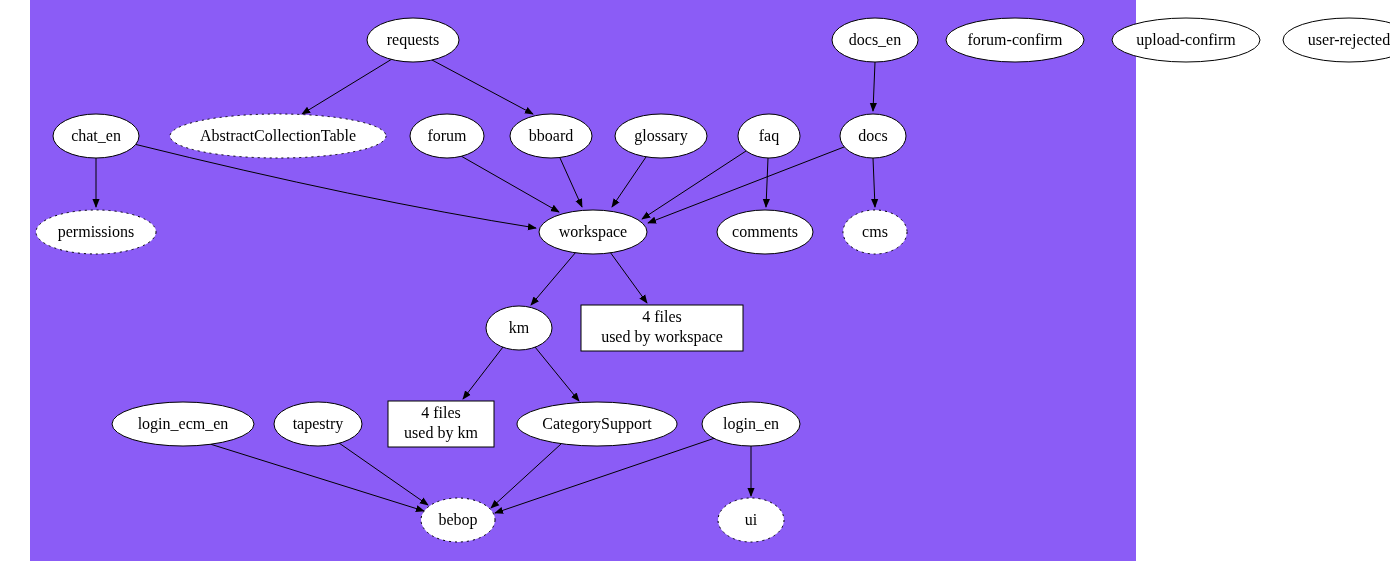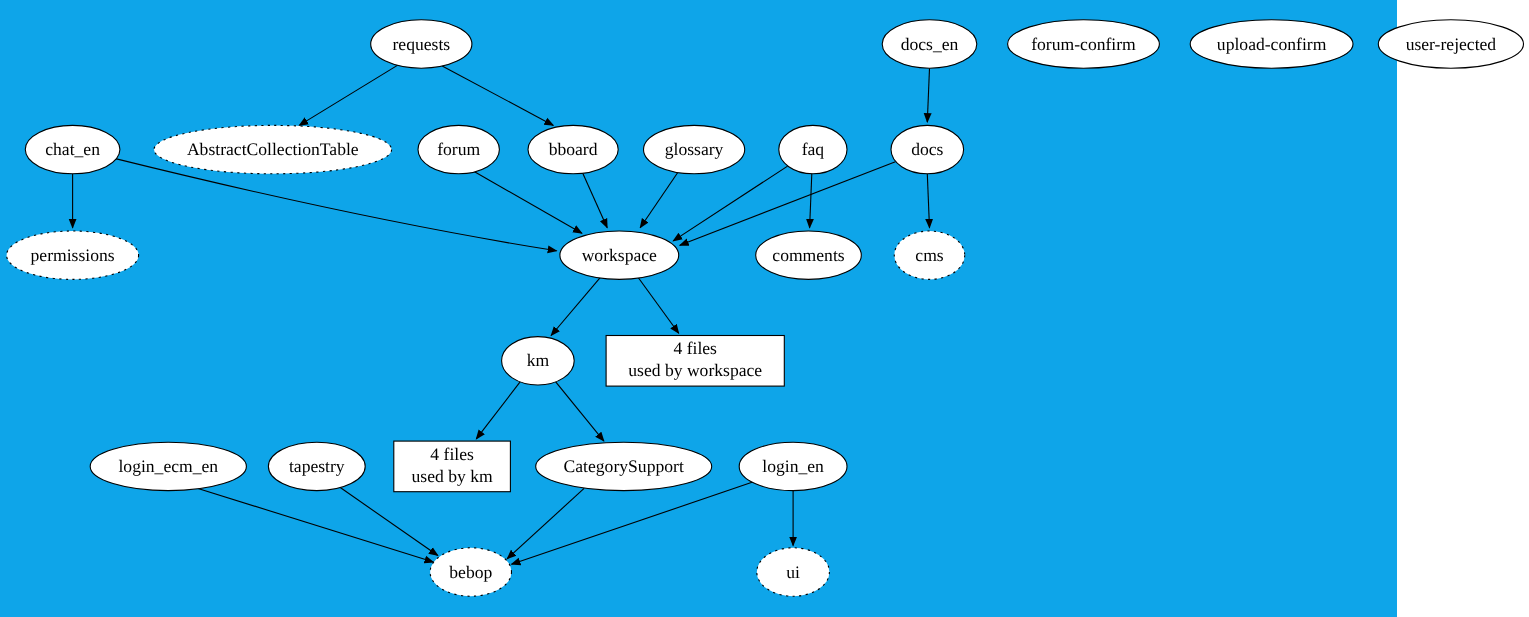--- a/index.html
+++ b/index.html
@@ -1,24 +1,25 @@
 <!DOCTYPE html>
 <html><head>
 <meta charset="utf-8">
 <style>
   html, body {
     margin: 0;
     padding: 0;
     background: #ffffff;
   }
   .canvas-wrap {
-    width: 1270px;
+    width: 1106px;
     height: 561px;
     position: relative;
-    background: #0ea5e9;
+    background: #8b5cf6;
+    margin-left: 30px;
   }
   svg {
     display: block;
     font-family: "Liberation Serif", "DejaVu Serif", serif;
   }
   .node-shape {
     fill: #ffffff;
     stroke: #000000;
     stroke-width: 1;
   }

